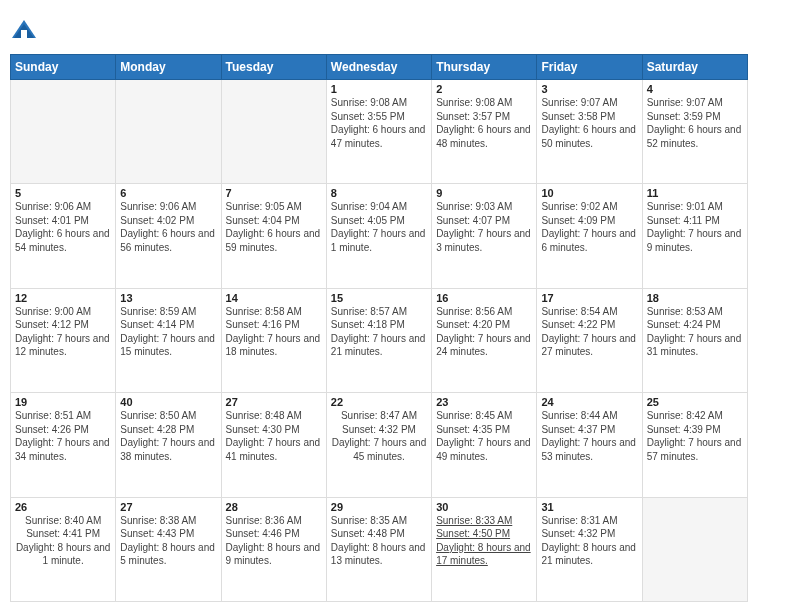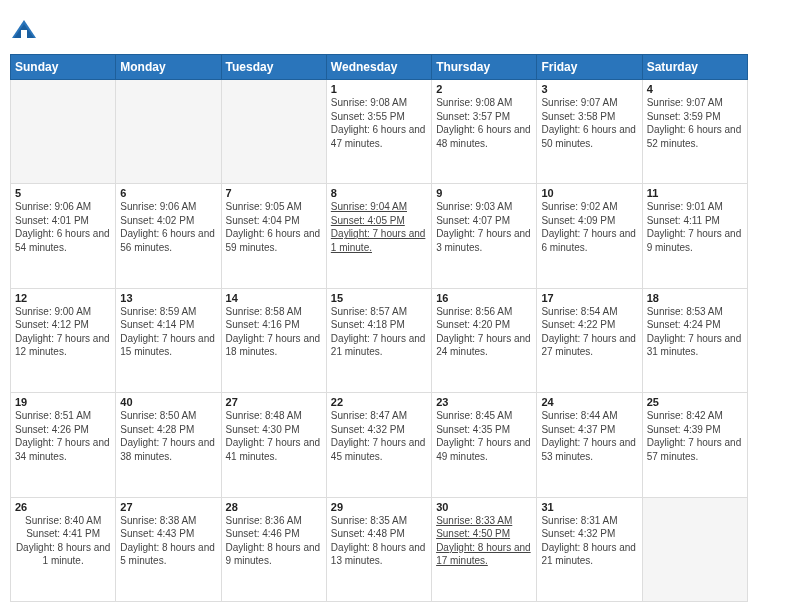--- a/index.html
+++ b/index.html
@@ -177,21 +177,21 @@
 Daylight: 6 hours and 56 minutes.</div>
           </td>
           <td>
             <span class="day-number">7</span>
             <div class="day-info" style="white-space: pre-line;">Sunrise: 9:05 AM
 Sunset: 4:04 PM
 Daylight: 6 hours and 59 minutes.</div>
           </td>
           <td>
             <span class="day-number">8</span>
-            <div class="day-info" style="white-space: pre-line; text-decoration: underline;">Sunrise: 9:04 AM
+            <div class="day-info" style="white-space: pre-line;">Sunrise: 9:04 AM
 Sunset: 4:05 PM
 Daylight: 7 hours and 1 minute.</div>
           </td>
           <td>
             <span class="day-number">9</span>
             <div class="day-info" style="white-space: pre-line;">Sunrise: 9:03 AM
 Sunset: 4:07 PM
 Daylight: 7 hours and 3 minutes.</div>
           </td>
           <td>
@@ -265,21 +265,21 @@
 Daylight: 7 hours and 38 minutes.</div>
           </td>
           <td>
             <span class="day-number">27</span>
             <div class="day-info" style="white-space: pre-line;">Sunrise: 8:48 AM
 Sunset: 4:30 PM
 Daylight: 7 hours and 41 minutes.</div>
           </td>
           <td>
             <span class="day-number">22</span>
-            <div class="day-info" style="white-space: pre-line;">Sunrise: 8:47 AM
+            <div class="day-info" style="white-space: pre-line; text-align: center;">Sunrise: 8:47 AM
 Sunset: 4:32 PM
 Daylight: 7 hours and 45 minutes.</div>
           </td>
           <td>
             <span class="day-number">23</span>
             <div class="day-info" style="white-space: pre-line;">Sunrise: 8:45 AM
 Sunset: 4:35 PM
 Daylight: 7 hours and 49 minutes.</div>
           </td>
           <td>

